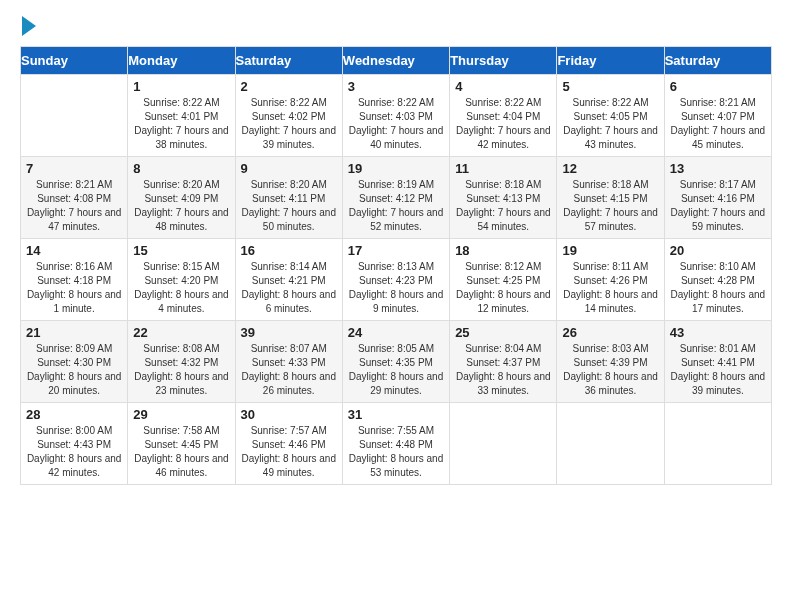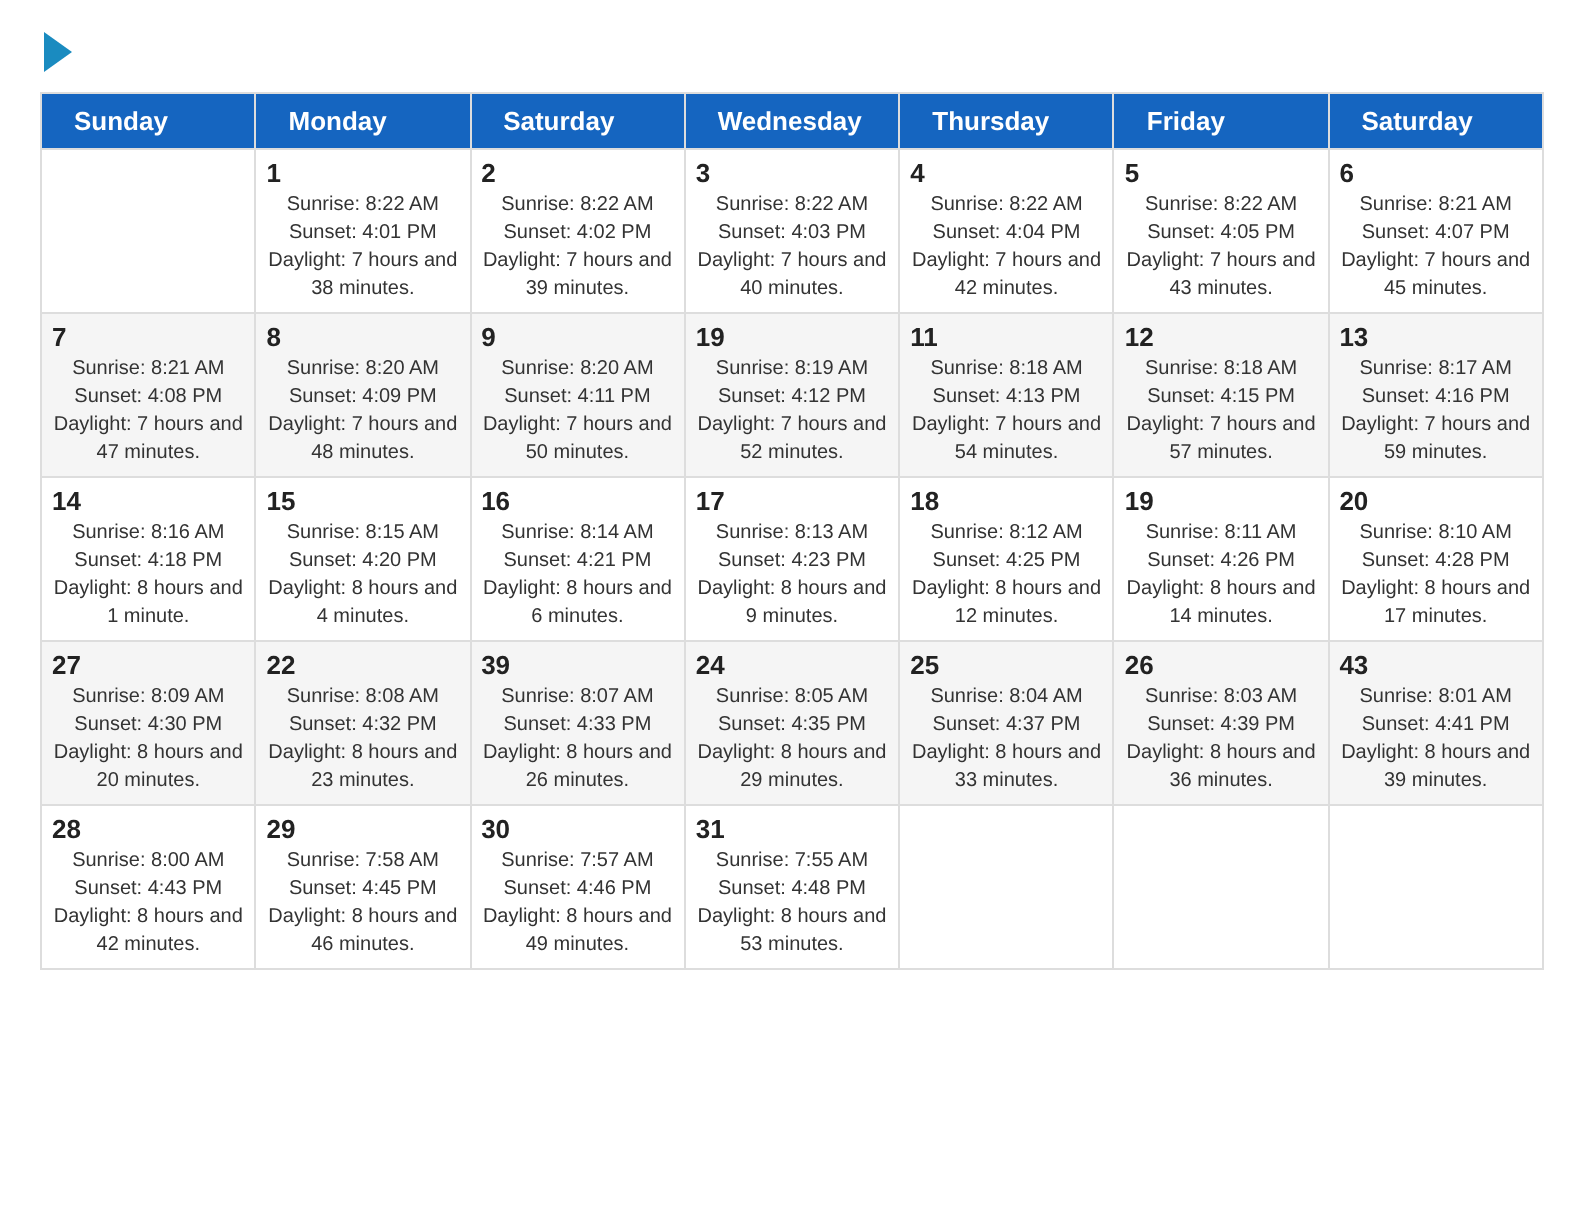--- a/index.html
+++ b/index.html
@@ -64,21 +64,21 @@
       margin-top: 2px;
     }
     .calendar {
       width: 100%;
       border-collapse: collapse;
       font-size: 11px;
     }
     .calendar thead tr th {
       background-color: #1565c0;
       color: #fff;
-      padding: 6px 16px;
+      padding: 6px 0;
       text-align: left;
       font-size: 13px;
       font-weight: bold;
       border: 1px solid #ddd;
     }
     .calendar tbody tr td {
       vertical-align: top;
       padding: 4px 5px;
       border: 1px solid #ddd;
       background: #fff;
@@ -218,21 +218,21 @@
             <span class="day-num">19</span>
             <div class="day-detail">Sunrise: 8:11 AM<br>Sunset: 4:26 PM<br>Daylight: 8 hours and 14 minutes.</div>
           </td>
           <td>
             <span class="day-num">20</span>
             <div class="day-detail">Sunrise: 8:10 AM<br>Sunset: 4:28 PM<br>Daylight: 8 hours and 17 minutes.</div>
           </td>
         </tr>
         <tr>
           <td>
-            <span class="day-num">27</span>
+            <span class="day-num">21</span>
             <div class="day-detail">Sunrise: 8:09 AM<br>Sunset: 4:30 PM<br>Daylight: 8 hours and 20 minutes.</div>
           </td>
           <td>
             <span class="day-num">22</span>
             <div class="day-detail">Sunrise: 8:08 AM<br>Sunset: 4:32 PM<br>Daylight: 8 hours and 23 minutes.</div>
           </td>
           <td>
             <span class="day-num">39</span>
             <div class="day-detail">Sunrise: 8:07 AM<br>Sunset: 4:33 PM<br>Daylight: 8 hours and 26 minutes.</div>
           </td>

